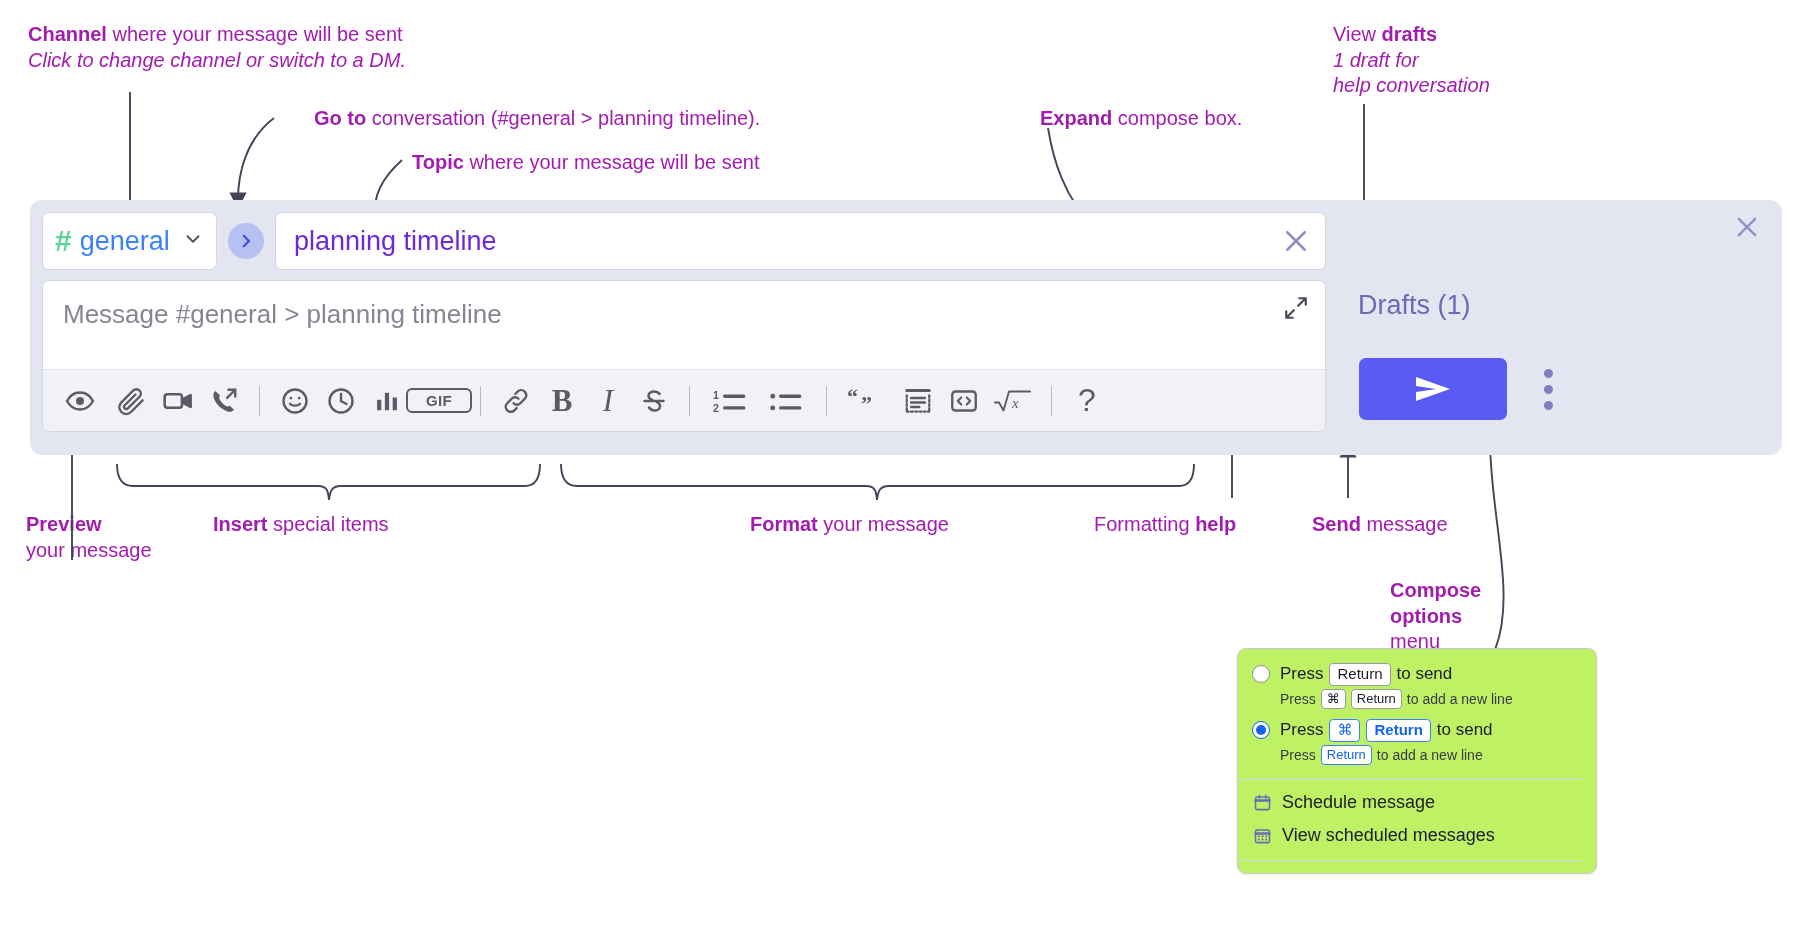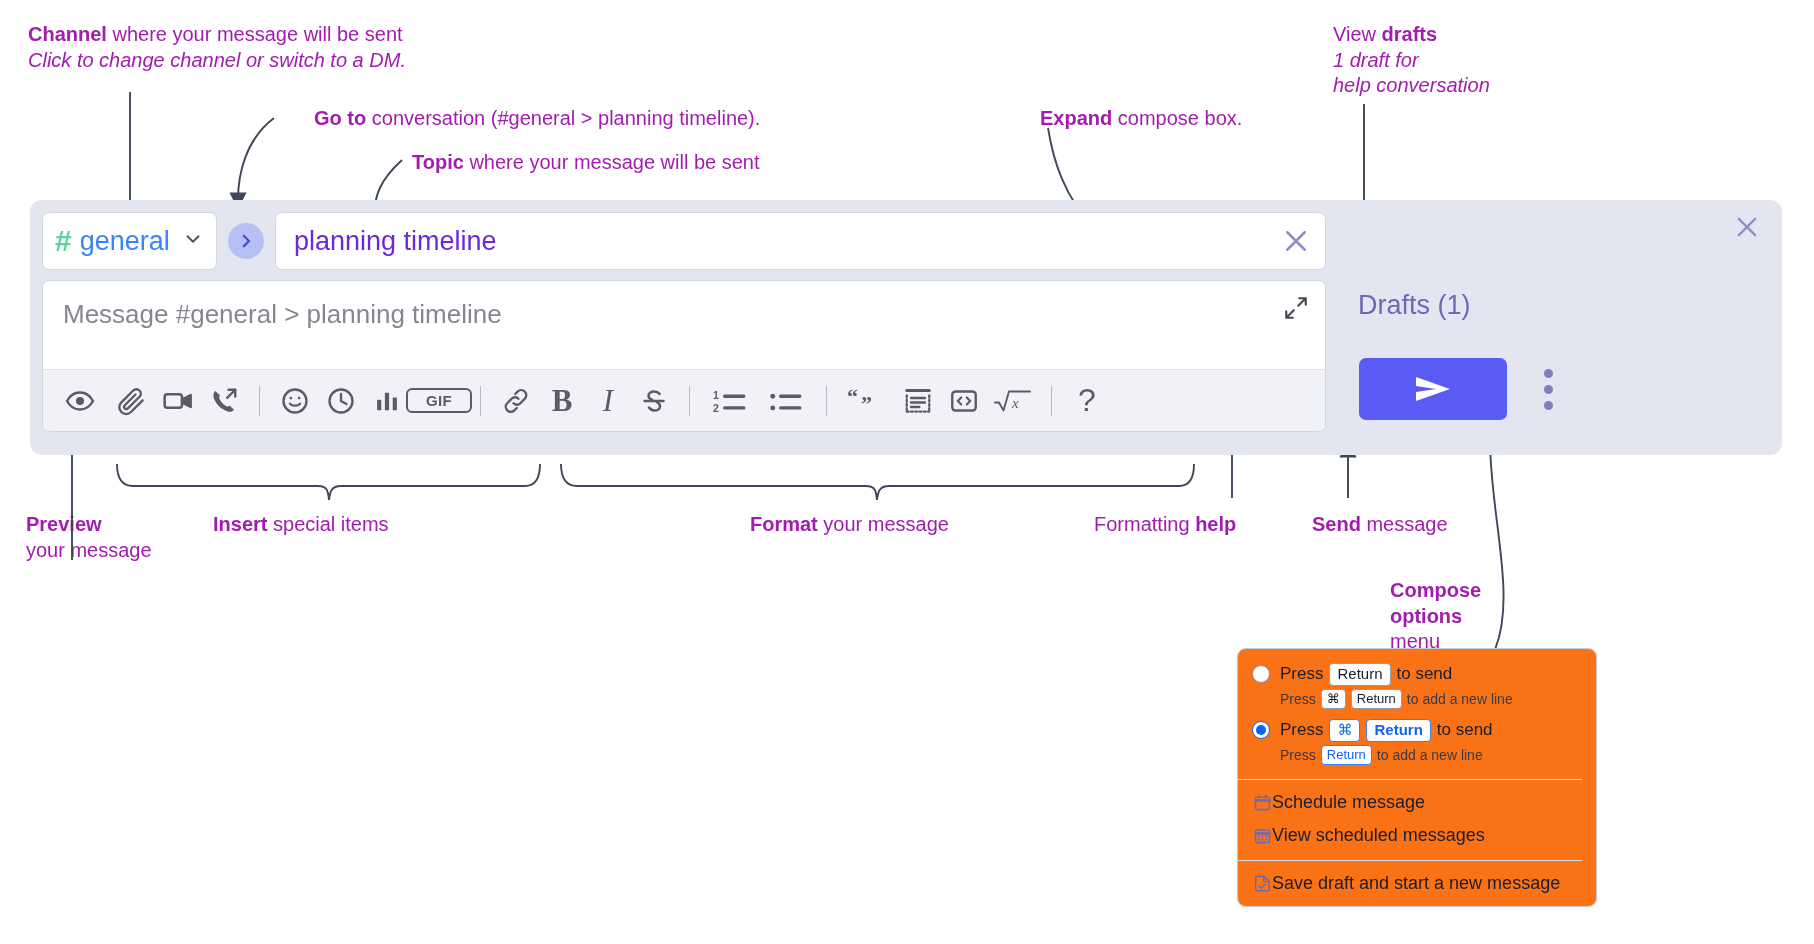--- a/index.html
+++ b/index.html
@@ -162,21 +162,21 @@
     width: 24px; height: 48px;
     display: flex; flex-direction: column; align-items: center; justify-content: center; gap: 7px;
   }
   .kebab i { width: 9px; height: 9px; border-radius: 50%; background: #8080c0; display:block; }
 
   
   .popup {
     position: absolute;
     left: 1237px; top: 648px;
     width: 360px;
-    background: #f97316;
+    background: #bef264;
     border: 1px solid #c9c9d3;
     border-radius: 9px;
     box-shadow: 0 1px 3px rgba(0,0,0,.08);
     padding: 10px 14px 6px 0;
   }
   .radio-row { display: flex; align-items: center; padding: 4px 14px 0 14px; gap: 10px; }
   .radio {
     width: 18px; height: 18px; border-radius: 50%;
     border: 1.8px solid #8d8d9a; flex: 0 0 auto;
     position: relative; background: #fff;
@@ -196,21 +196,21 @@
     font-size: 15px;
     line-height: 1.25;
     color: #1d1c2d;
     background: #fff;
   }
   .key.sm { font-size: 13px; padding: 1px 5px; }
   .key.blue { border-color: #3b82f6; color: #1264f0; }
   .key.blue.b { font-weight: 700; }
   .popup-divider { height: 1px; background: #dcdce4; margin: 8px 0 6px 0; }
   .menu-item {
-    display: flex; align-items: center; gap: 0;
+    display: flex; align-items: center; gap: 10px;
     padding: 6px 14px;
     font-size: 18px; color: #1d1c2d;
   }
   .menu-ico { width: 20px; height: 20px; color: #6a6ab5; display: flex; align-items: center; justify-content: center; flex: 0 0 auto; }
 </style>
 </head>
 <body>
 
 <div class="stage">
 
@@ -559,25 +559,15 @@
           <rect x="3.2" y="5" width="17.6" height="16" rx="2.2"></rect>
           <path d="M3.2 9.4 L20.8 9.4" stroke-width="3"></path>
           <path d="M7.2 13 L7.4 13 M11.9 13 L12.1 13 M16.6 13 L16.8 13 M7.2 17 L7.4 17 M11.9 17 L12.1 17 M16.6 17 L16.8 17" stroke-width="2.4"></path>
         </svg>
       </span>
       <span>View scheduled messages</span>
     </div>
 
     <div class="popup-divider"></div>
 
-    <div class="menu-item">
-      <span class="menu-ico">
-        <svg width="19" height="19" viewBox="0 0 24 24" fill="none" stroke="currentColor" stroke-width="1.8" stroke-linecap="round" stroke-linejoin="round">
-          <path d="M13.6 2.8 L5.4 2.8 C4.3 2.8 3.4 3.7 3.4 4.8 L3.4 19.2 C3.4 20.3 4.3 21.2 5.4 21.2 L18.6 21.2 C19.7 21.2 20.6 20.3 20.6 19.2 L20.6 9.6 Z"></path>
-          <path d="M13.6 2.8 L13.6 9.6 L20.6 9.6"></path>
-          <path d="M7.6 15.4 L10.4 18 L16.2 12.4" stroke-width="1.8"></path>
-        </svg>
-      </span>
-      <span>Save draft and start a new message</span>
-    </div>
   </div>
 
 </div>
 
 </body></html>

